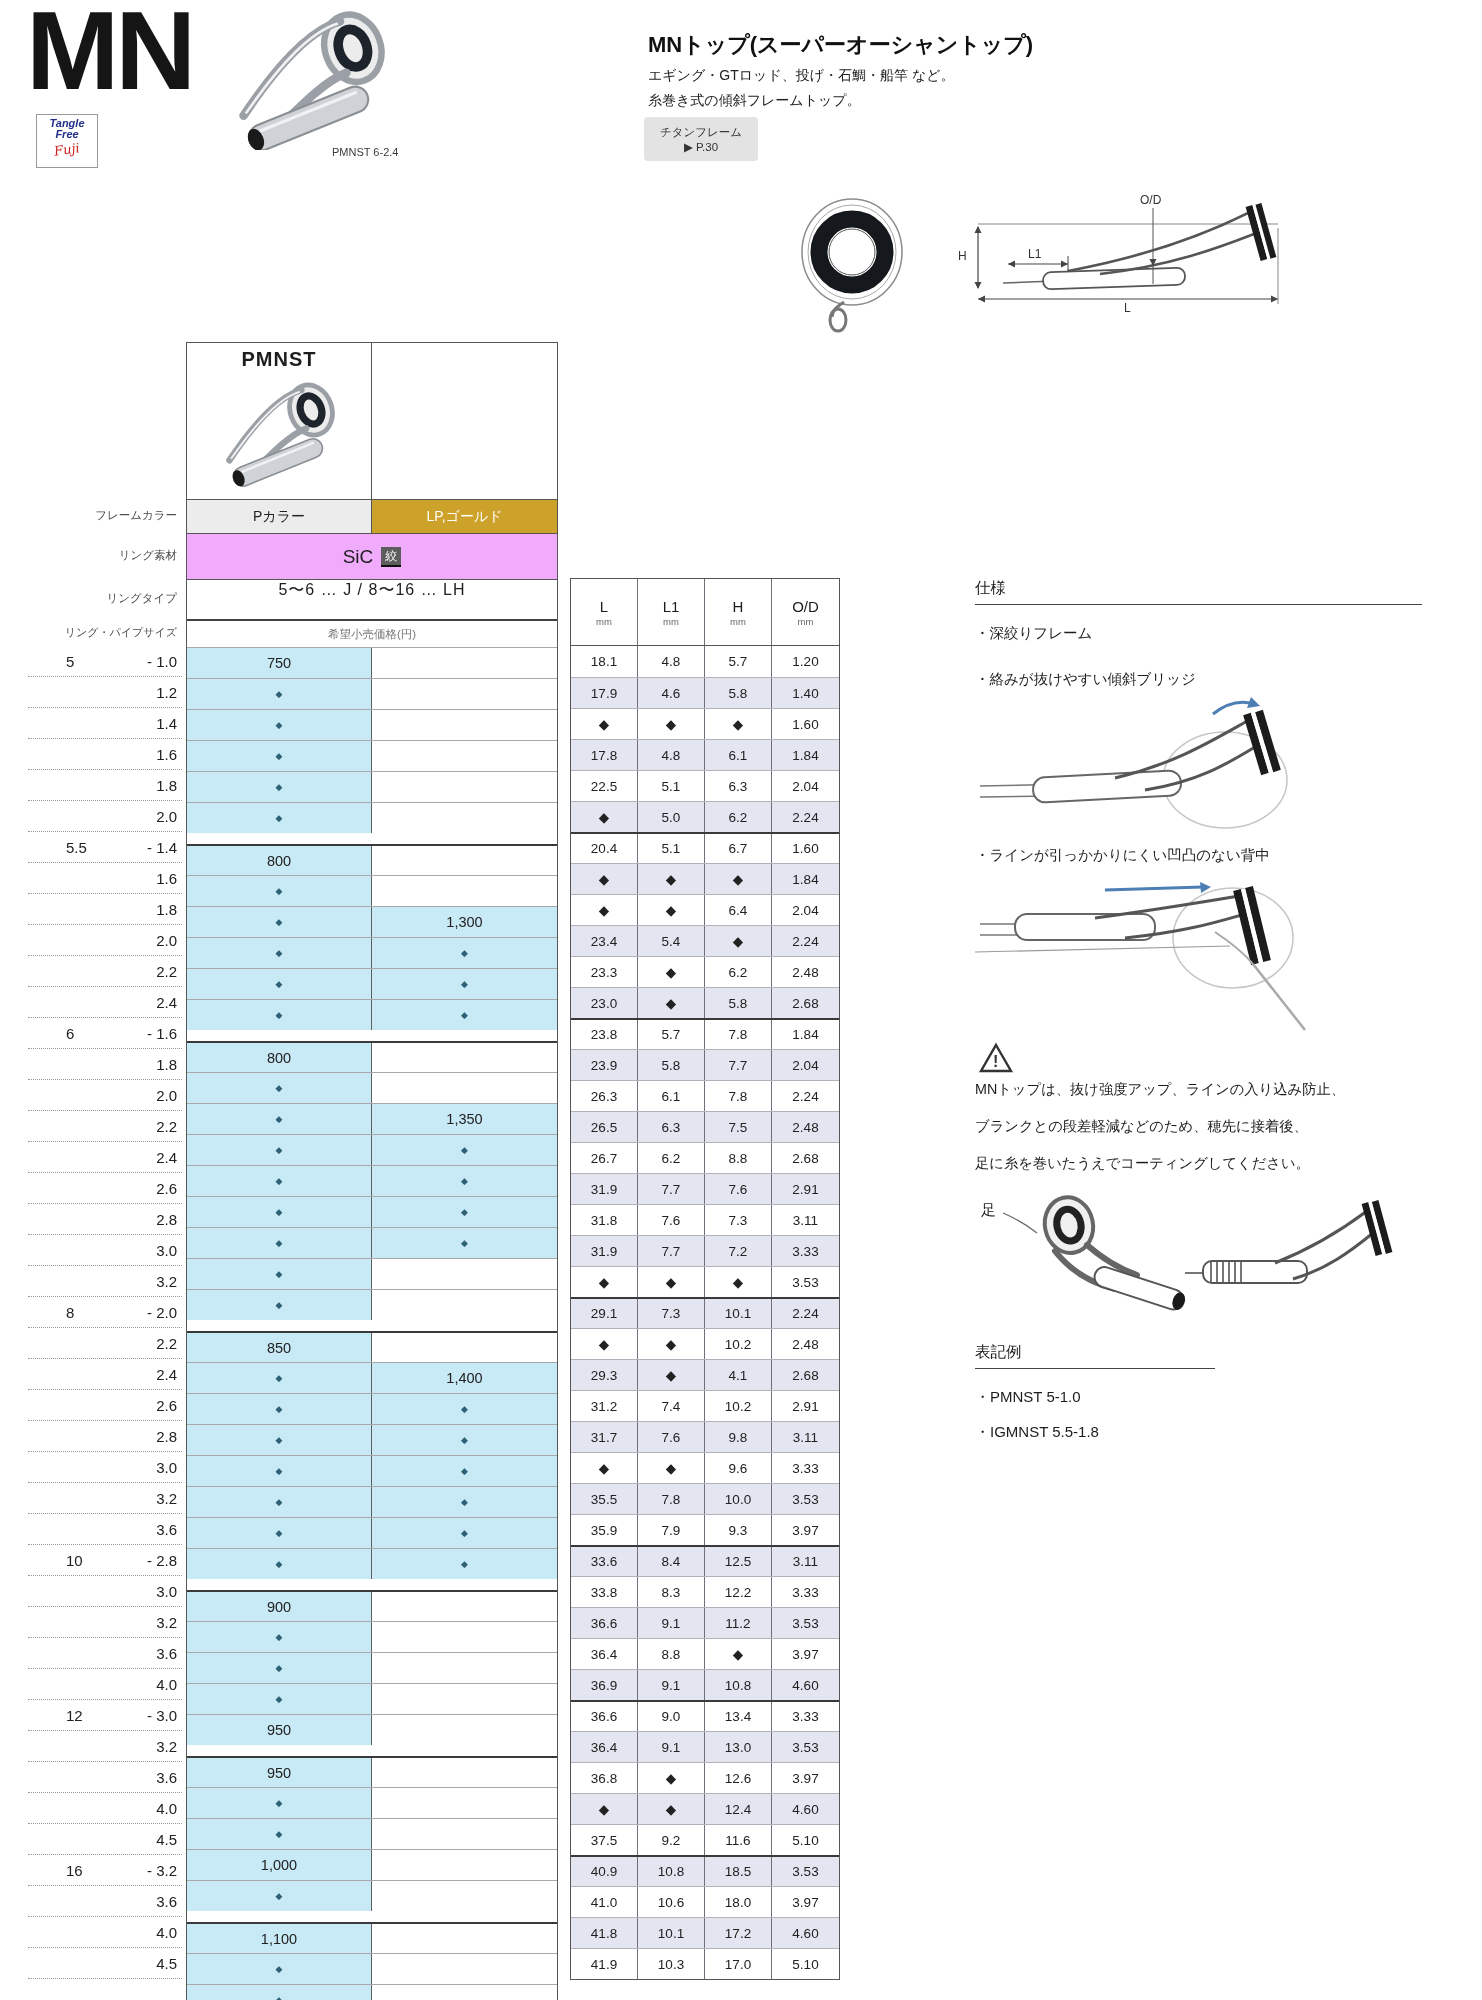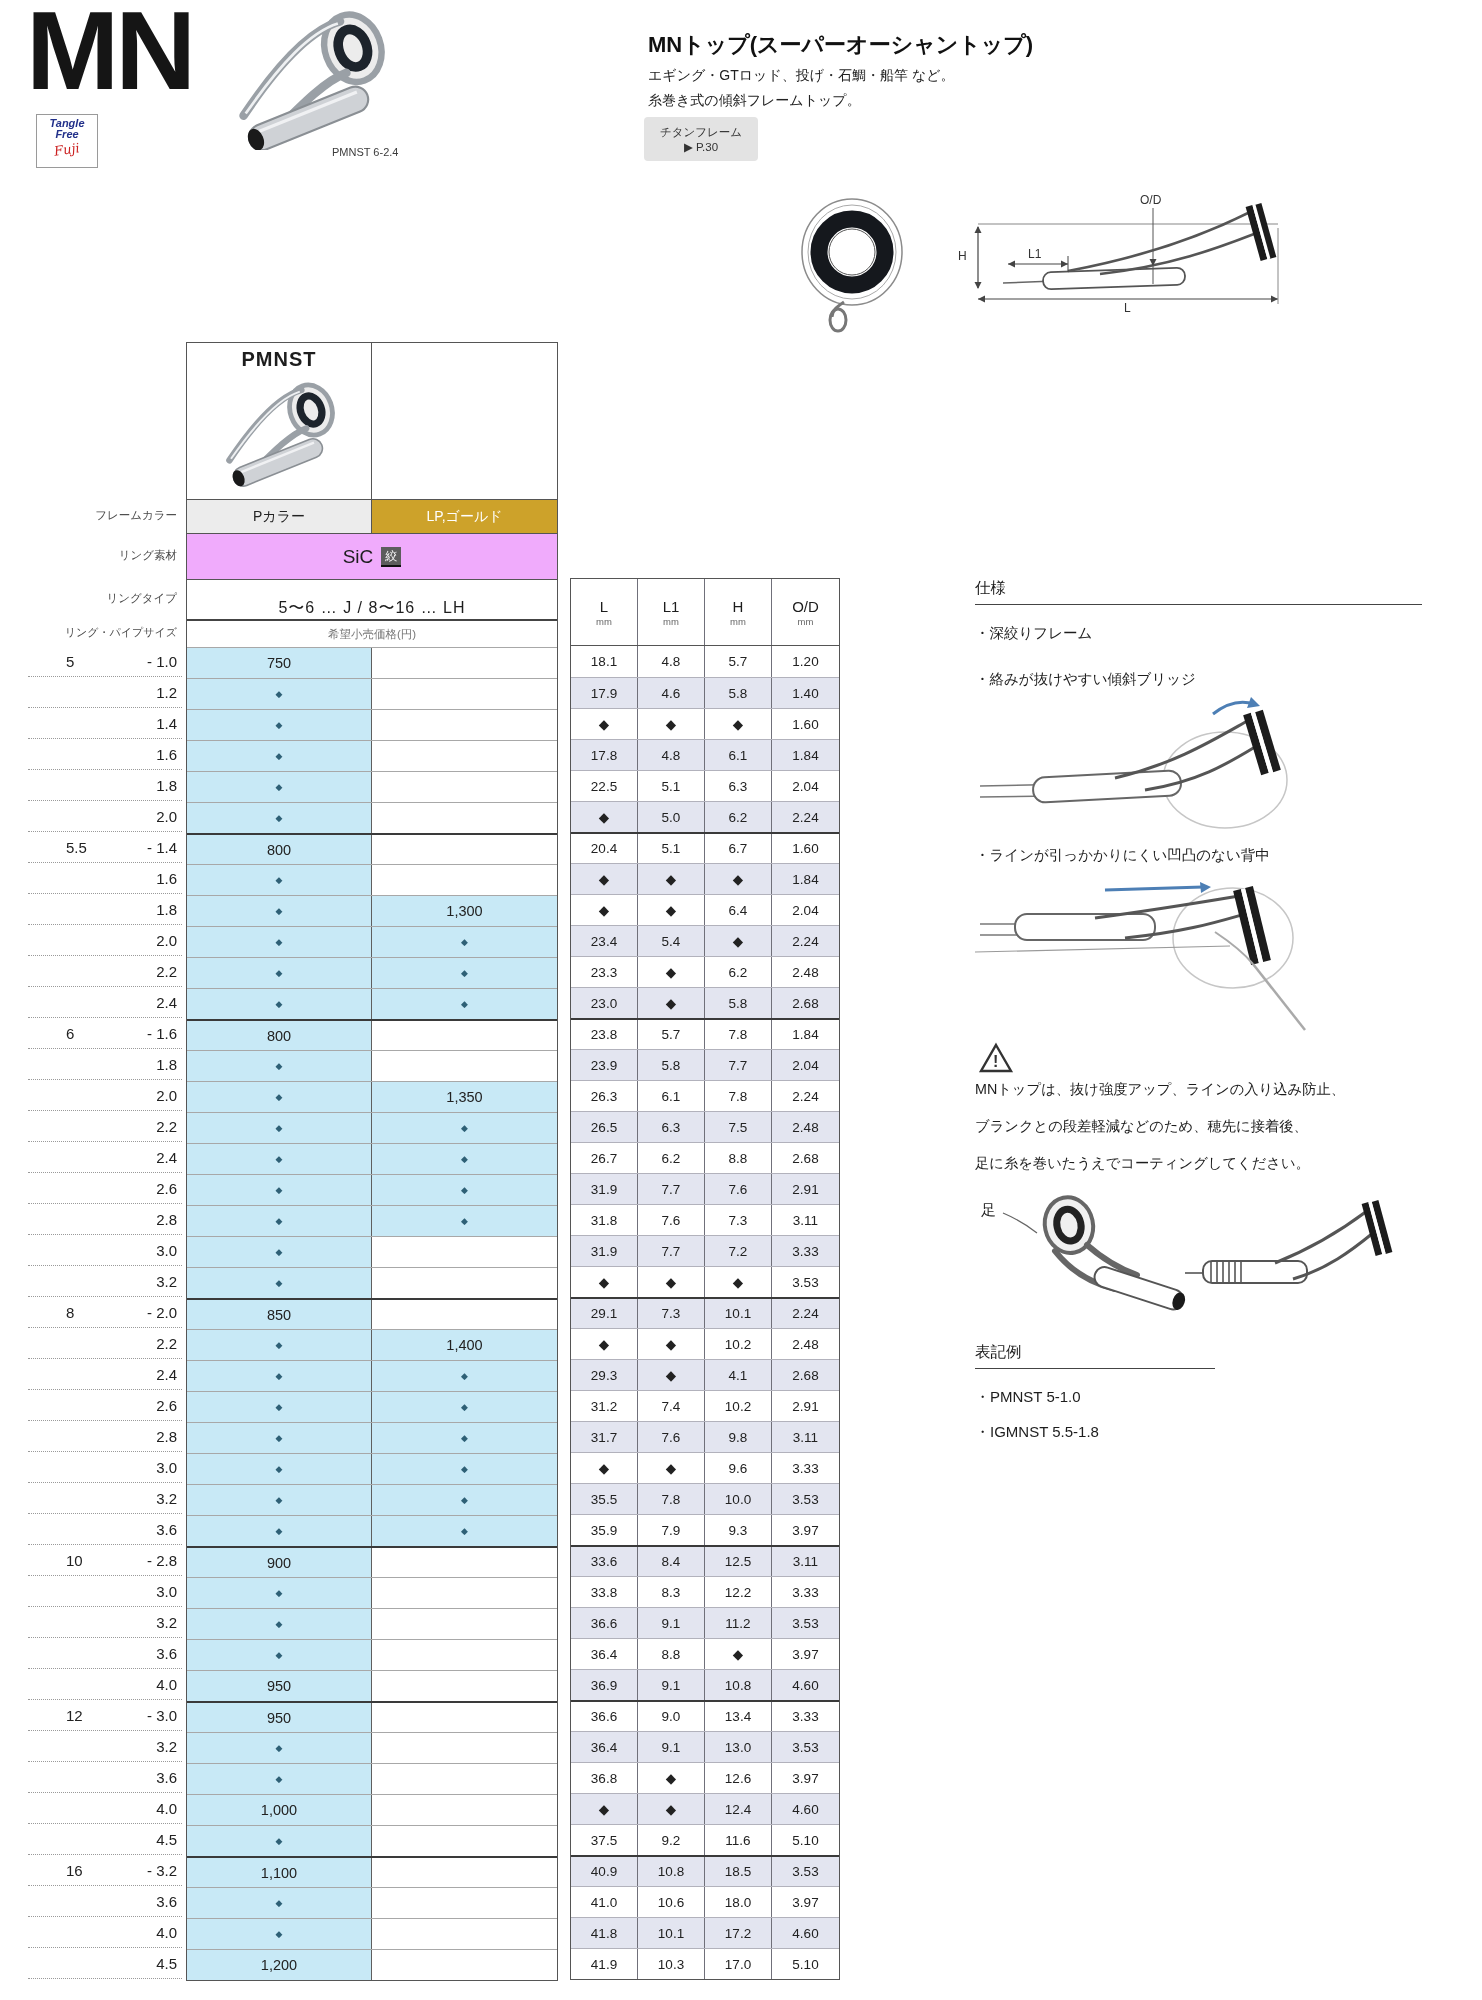--- a/index.html
+++ b/index.html
@@ -44,26 +44,26 @@
   .ph-cell:first-child{border-right:1px solid #555;}
   .ph-title{font-size:20px;font-weight:bold;color:#1d1d1d;letter-spacing:1px;}
   .p-frame{height:34px;display:flex;border-top:1px solid #555;box-sizing:border-box;}
   .fc-cell{width:185px;box-sizing:border-box;display:flex;align-items:center;justify-content:center;font-size:14px;}
   .fc-p{background:#ececec;color:#222;border-right:1px solid #555;}
   .fc-ig{background:#cda22a;color:#fff;}
   .p-mat{height:46px;border-top:1px solid #555;background:#f0abfc;display:flex;align-items:center;justify-content:center;
     font-size:19px;color:#1d1d1d;box-sizing:border-box;}
   .mat-badge{display:inline-block;background:#5d5d5d;color:#fff;font-size:12px;line-height:16px;padding:1px 4px;
     margin-left:8px;border-bottom:2px solid #111;}
-  .p-rtype{height:40px;border-top:1px solid #555;display:flex;align-items:flex-end;justify-content:center;
+  .p-rtype{height:40px;border-top:1px solid #555;display:flex;align-items:flex-start;justify-content:center;
     font-size:16px;color:#1d1d1d;box-sizing:border-box;letter-spacing:1px;}
   .p-pricelabel{height:28px;border-top:2px solid #444;display:flex;align-items:center;justify-content:center;
     font-size:11.5px;color:#777;box-sizing:border-box;}
   .p-row{height:31px;display:flex;box-sizing:border-box;border-top:1px solid #a8a8a8;}
-  .p-row.gsep{border-top:2px solid #3a3a3a;}
+  .p-row.gsep{border-top:2px solid #3a3a3a;margin-top:11px;}
   .pcell{width:185px;box-sizing:border-box;display:flex;align-items:center;justify-content:center;
     font-size:14.5px;color:#222;}
   .pcell:first-child{border-right:1px solid #5f5f5f;}
   .blue{background:#c8e9f6;}
   .ditto{font-size:9px;color:#2e6076;}
 
   
   #meas-table{left:570px;top:578px;width:270px;box-sizing:border-box;border:1px solid #555;background:#fff;}
   #meas-head{height:67px;display:flex;border-bottom:1px solid #555;box-sizing:border-box;}
   .mh-cell{width:67px;box-sizing:border-box;display:flex;flex-direction:column;align-items:center;justify-content:center;

